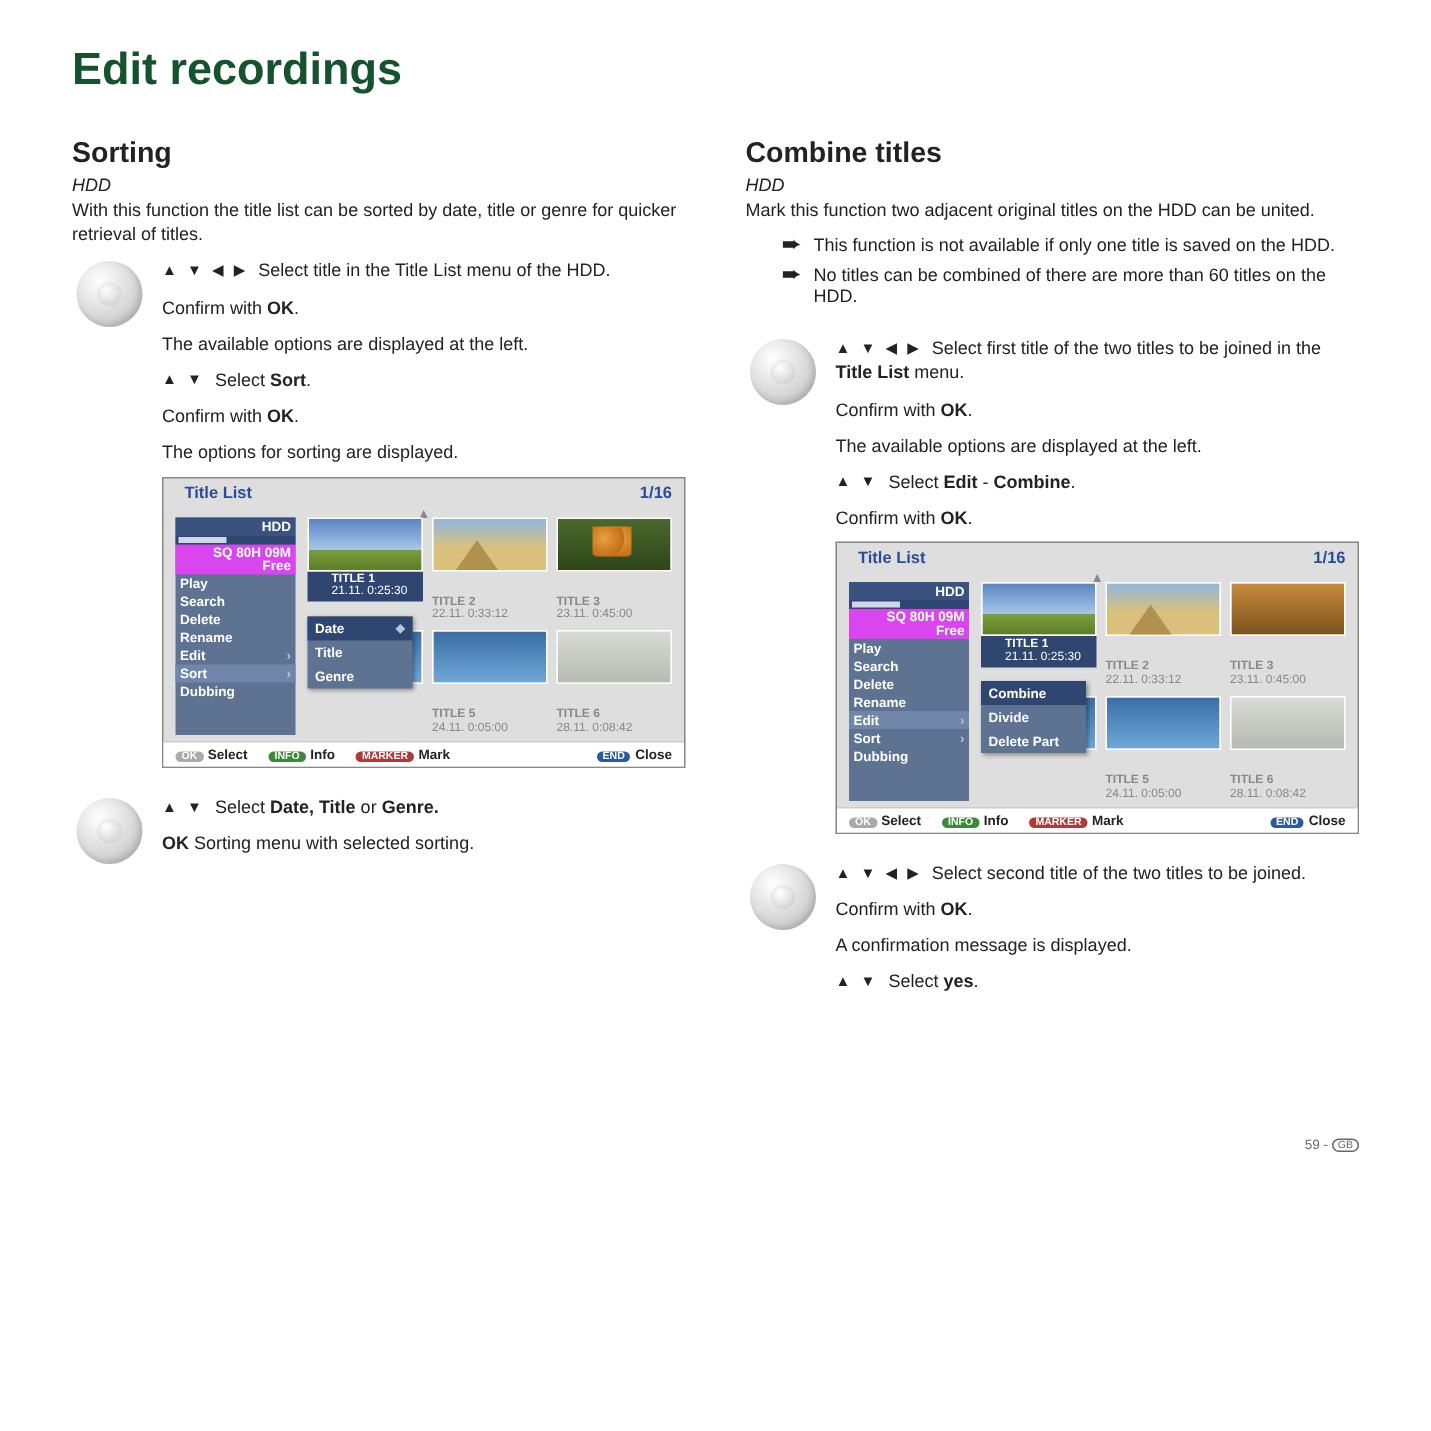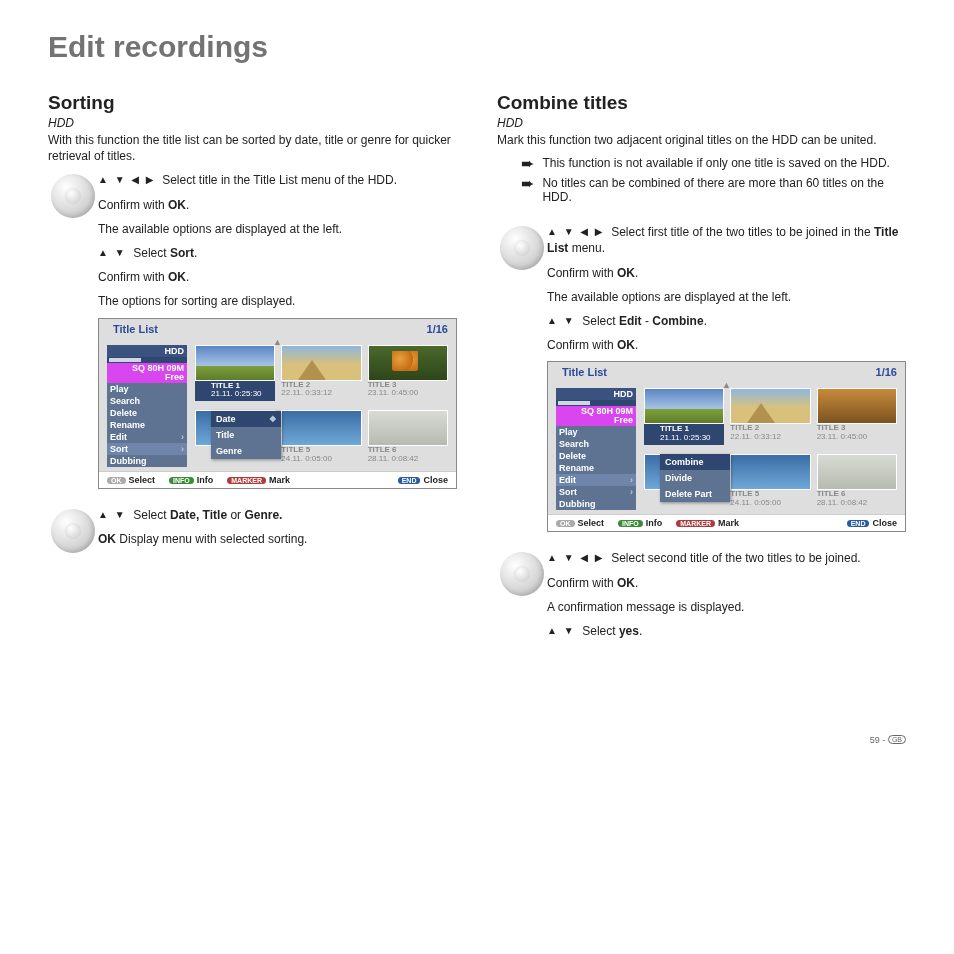--- a/index.html
+++ b/index.html
@@ -1,23 +1,23 @@
 <!DOCTYPE html>
 <html><head>
 <meta charset="utf-8">
 <style>
   * { box-sizing: border-box; margin: 0; padding: 0; }
   body { font-family: Arial, Helvetica, sans-serif; font-size: 12px; color: #222; background: #fff; width: 954px; margin: 0 auto; padding: 30px 48px 20px 48px; }
-  h1 { font-family: Arial, sans-serif; font-size: 30px; font-weight: bold; color: #737373; letter-spacing: 0px; margin-bottom: 28px; }
+  h1 { font-family: Arial, sans-serif; font-size: 30px; font-weight: bold; color: #14532d; letter-spacing: 0px; margin-bottom: 28px; }
   .cols { display: flex; gap: 40px; justify-content: space-between; }
   .col { flex: 1; }
   h2 { font-size: 19px; font-weight: bold; margin-bottom: 2px; }
   .subhead { font-style: italic; font-size: 12px; margin-bottom: 2px; }
   p { font-size: 12px; line-height: 1.35; margin-bottom: 8px; }
-  .indent-block { display: flex; gap: 0; margin-top: 6px; margin-bottom: 8px; }
+  .indent-block { display: flex; gap: 10px; margin-top: 6px; margin-bottom: 8px; }
   .dpad-col { width: 50px; flex-shrink: 0; }
   .text-col { flex: 1; }
   .dpad { width: 44px; height: 44px; border-radius: 50%; background: radial-gradient(circle at 35% 30%, #fff, #d5d5d5 60%, #bbb); position: relative; margin: 2px auto; box-shadow: inset -2px -2px 4px rgba(0,0,0,.15); }
   .dpad::after { content: ""; position: absolute; left: 50%; top: 50%; width: 14px; height: 14px; margin: -7px 0 0 -7px; border-radius: 50%; background: radial-gradient(circle at 35% 30%, #fff, #ccc); box-shadow: 0 0 2px rgba(0,0,0,.2); }
   .arrows { display: inline-block; letter-spacing: 2px; font-size: 10px; vertical-align: 1px; }
   .arrud { display: inline-block; letter-spacing: 2px; font-size: 10px; vertical-align: 1px; }
   .bullet-line { display: flex; gap: 8px; align-items: flex-start; margin-bottom: 4px; padding-left: 24px; }
   .bullet-arrow { font-size: 16px; line-height: 1; }
 
   
@@ -26,37 +26,37 @@
   .osd-body { display: flex; padding: 0 8px 4px 8px; gap: 8px; position: relative; }
   .osd-arrowup { text-align: center; color: #888; height: 8px; font-size: 9px; }
   .osd-left { width: 80px; background: #5e7391; color: #fff; font-size: 9px; font-weight: bold; }
   .osd-left .badge { background: #3a5280; text-align: right; padding: 1px 3px; }
   .osd-left .freeline { background: #d946ef; text-align: right; padding: 1px 3px; line-height: 1; }
   .osd-left .bar { height: 6px; background: #2f4770; position: relative; }
   .osd-left .bar::after { content:""; position:absolute; left:2px; top:1px; height:4px; width:40%; background:#cfd7e6; }
   .osd-left .item { padding: 1px 3px; display:flex; justify-content:space-between; }
   .osd-left .item.hl { background: #6f86aa; }
   .osd-left .chev { color: #b8c6da; }
-  .submenu { position: absolute; left: 112px; top: 66px; width: 70px; background: #5e7391; box-shadow: 1px 1px 3px rgba(0,0,0,.4); z-index: 5; }
+  .submenu { position: absolute; left: 96px; top: 66px; width: 70px; background: #5e7391; box-shadow: 1px 1px 3px rgba(0,0,0,.4); z-index: 5; }
   .submenu2 { top: 66px; }
   .submenu .mitem { padding: 3px 5px; color: #fff; font-size: 9px; font-weight: bold; display:flex; justify-content:space-between; }
   .submenu .mitem.sel { background: #2f4770; }
   .submenu .diamond { color: #b8c6da; font-size:8px; }
   .thumbs { flex: 1; display: grid; grid-template-columns: repeat(3, 1fr); gap: 6px; }
   .thumb { }
   .timg { height: 36px; border: 1px solid #fff; position: relative; }
   .sky { background: linear-gradient(#5a85c4, #a8c6e6 60%, #7c9f3c 60%, #5d7d29); }
   .pyr { background: linear-gradient(#8fb7df, #d9c17c 55%); }
   .pyr::after { content:""; position:absolute; left:20%; bottom:0; border-left:14px solid transparent; border-right:14px solid transparent; border-bottom:20px solid #b2914e; }
   .bfly { background: linear-gradient(#4a692c, #2e4519); }
   .bfly::after { content:""; position:absolute; left:30%; top:15%; width:26px; height:20px; background: radial-gradient(circle at 30% 40%, #e6a23c, #c46a15 60%, transparent 61%), radial-gradient(circle at 70% 40%, #e6a23c, #c46a15 60%, transparent 61%); }
   .sea { background: linear-gradient(#3a6ea5, #6fa8d8); }
   .fog { background: linear-gradient(#d8dbd4, #b7bab0); }
   .tiger { background: linear-gradient(#c88a3a, #7a5320); }
-  .tlabel { font-size: 8px; color: #888; line-height: 1.1; padding-top: 0; }
+  .tlabel { font-size: 8px; color: #888; line-height: 1.1; padding-top: 16px; }
   .tlabel.hl { background: #2f4770; color: #fff; padding: 1px 2px 2px 16px; margin-top: 0; }
   .tlabel .tn { font-weight: bold; }
   .osd-footer { background: #fff; padding: 3px 8px; display: flex; align-items: center; gap: 14px; font-size: 9px; font-weight: bold; border-top: 1px solid #ccc; }
   .btn-oval { display: inline-block; background: #888; color: #fff; border-radius: 6px; padding: 0 4px; font-size: 7px; font-weight: bold; margin-right: 3px; }
   .btn-ok { background: #aaa; }
   .btn-info { background: #3a8a3a; }
   .btn-marker { background: #b03a3a; }
   .btn-end { background: #2a5aa0; }
 
   .pagefoot { text-align: right; font-size: 9px; color: #666; margin-top: 80px; }
@@ -165,21 +165,21 @@
         </div>
       </div>
     </div>
 
     <div class="indent-block">
       <div class="dpad-col">
           <div class="dpad"></div>
         </div>
       <div class="text-col">
         <p><span class="arrud">▲ ▼</span>&nbsp; <span>Select </span><b>Date, Title</b><span> or </span><b>Genre.</b></p>
-        <p><b>OK</b><span> Display menu with selected sorting.</span></p>
+        <p><b>OK</b><span> Sorting menu with selected sorting.</span></p>
       </div>
     </div>
   </div>
 
   <div class="col">
     <h2>Combine titles</h2>
     <div class="subhead">HDD</div>
     <p>Mark this function two adjacent original titles on the HDD can be united.</p>
     <div class="bullet-line">
         <span class="bullet-arrow">➨</span>

